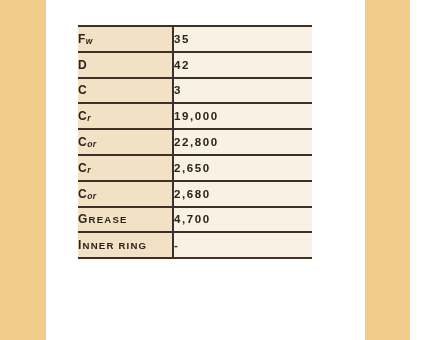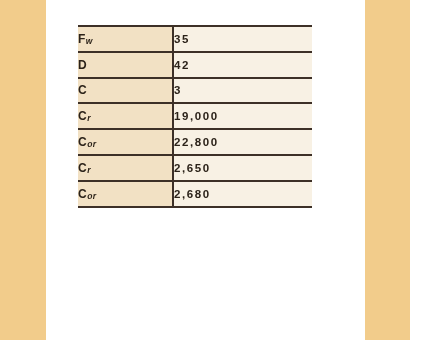--- a/index.html
+++ b/index.html
@@ -136,16 +136,24 @@
           <td class="cell-value">22,800</td>
         </tr>
         <tr>
           <td class="cell-label"><span class="lbl-main">C</span><span class="lbl-sub">r</span></td>
           <td class="cell-value">2,650</td>
         </tr>
         <tr>
           <td class="cell-label"><span class="lbl-main">C</span><span class="lbl-sub">or</span></td>
           <td class="cell-value">2,680</td>
         </tr>
+        <tr>
+          <td class="cell-label"><span class="lbl-capsfirst">G</span><span class="lbl-caps">REASE</span></td>
+          <td class="cell-value">4,700</td>
+        </tr>
+        <tr>
+          <td class="cell-label"><span class="lbl-capsfirst">I</span><span class="lbl-caps">NNER RING</span></td>
+          <td class="cell-value">-</td>
+        </tr>
       </tbody>
   </table>
 
 </div>
 
 </body></html>

